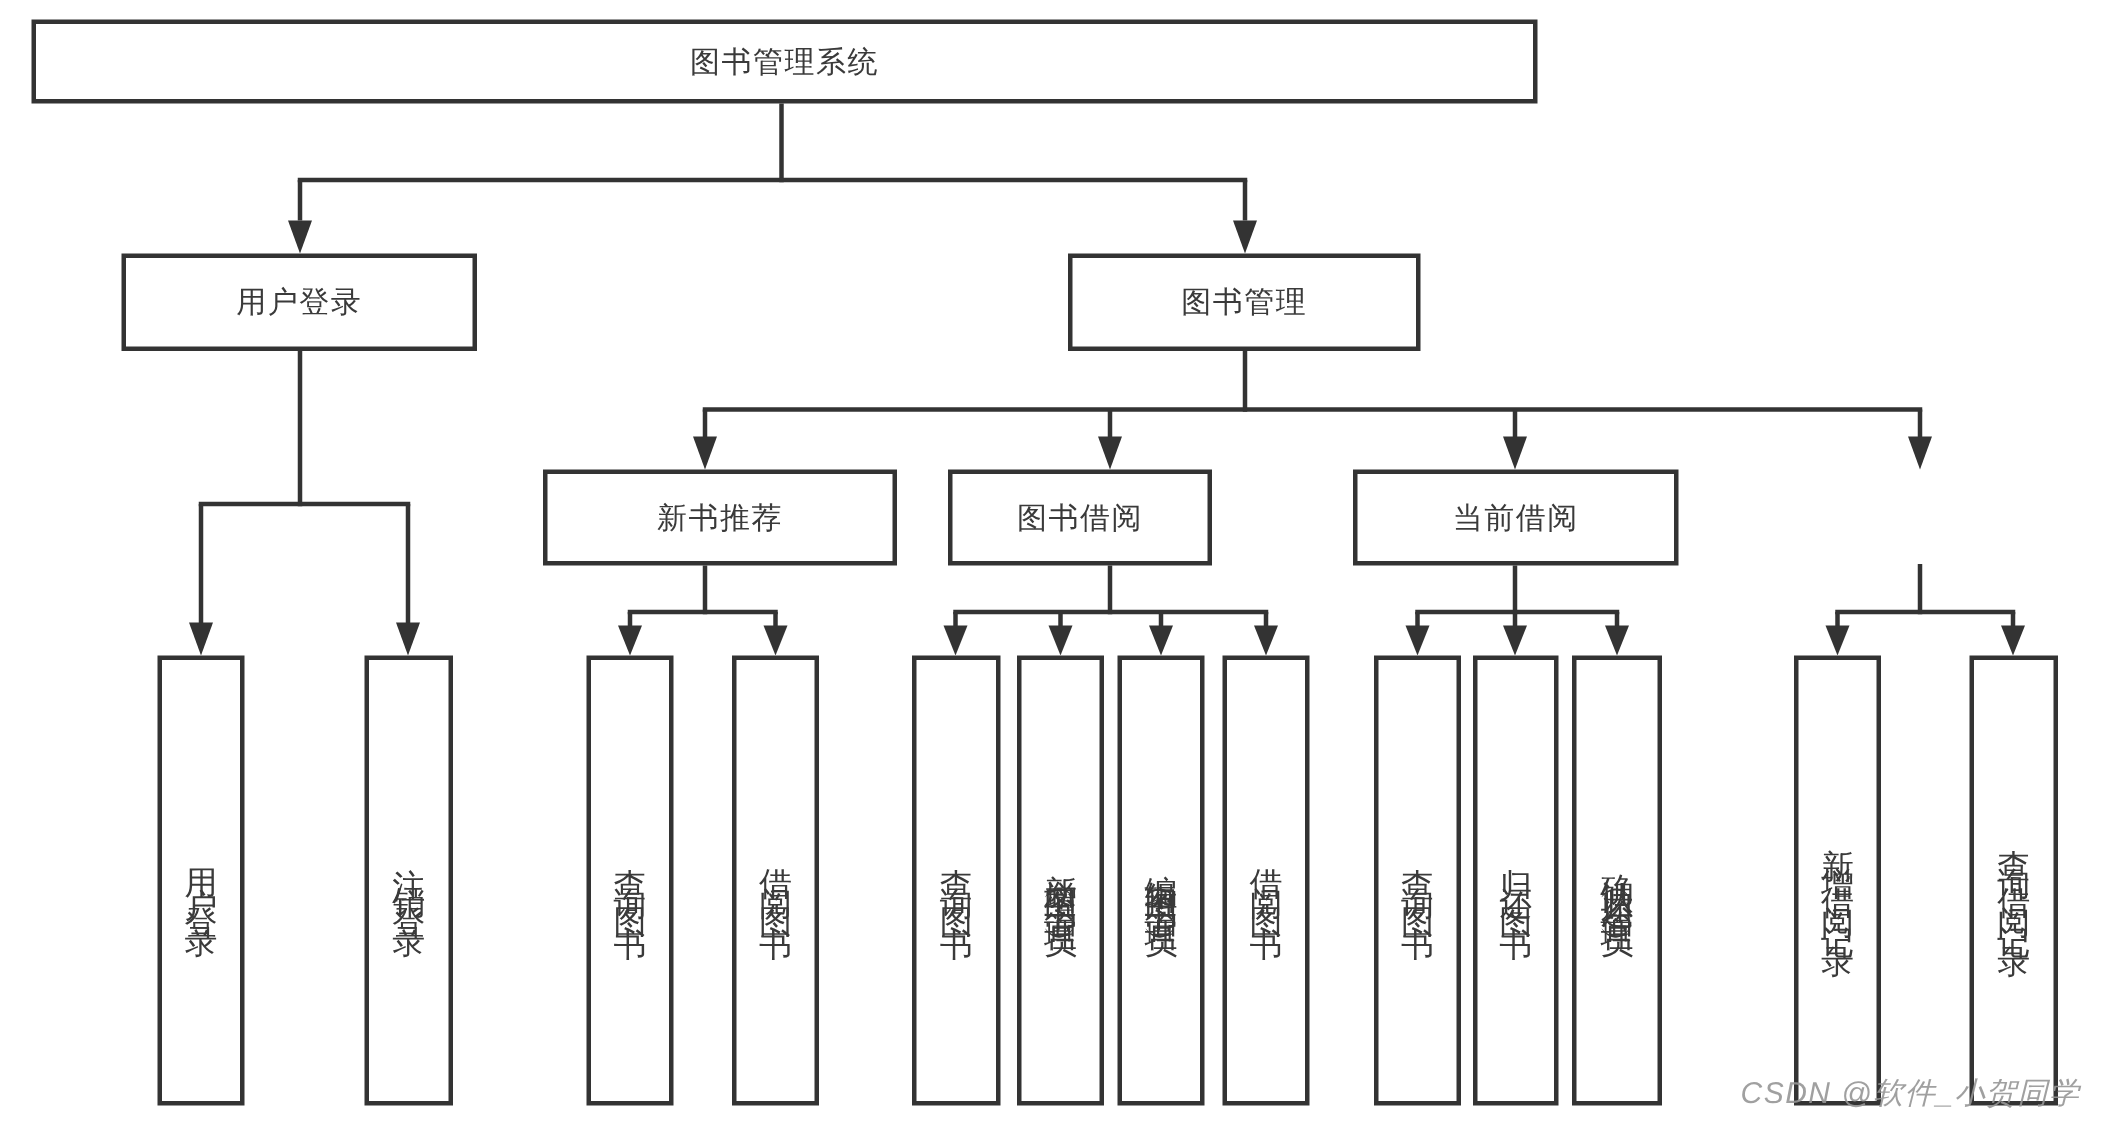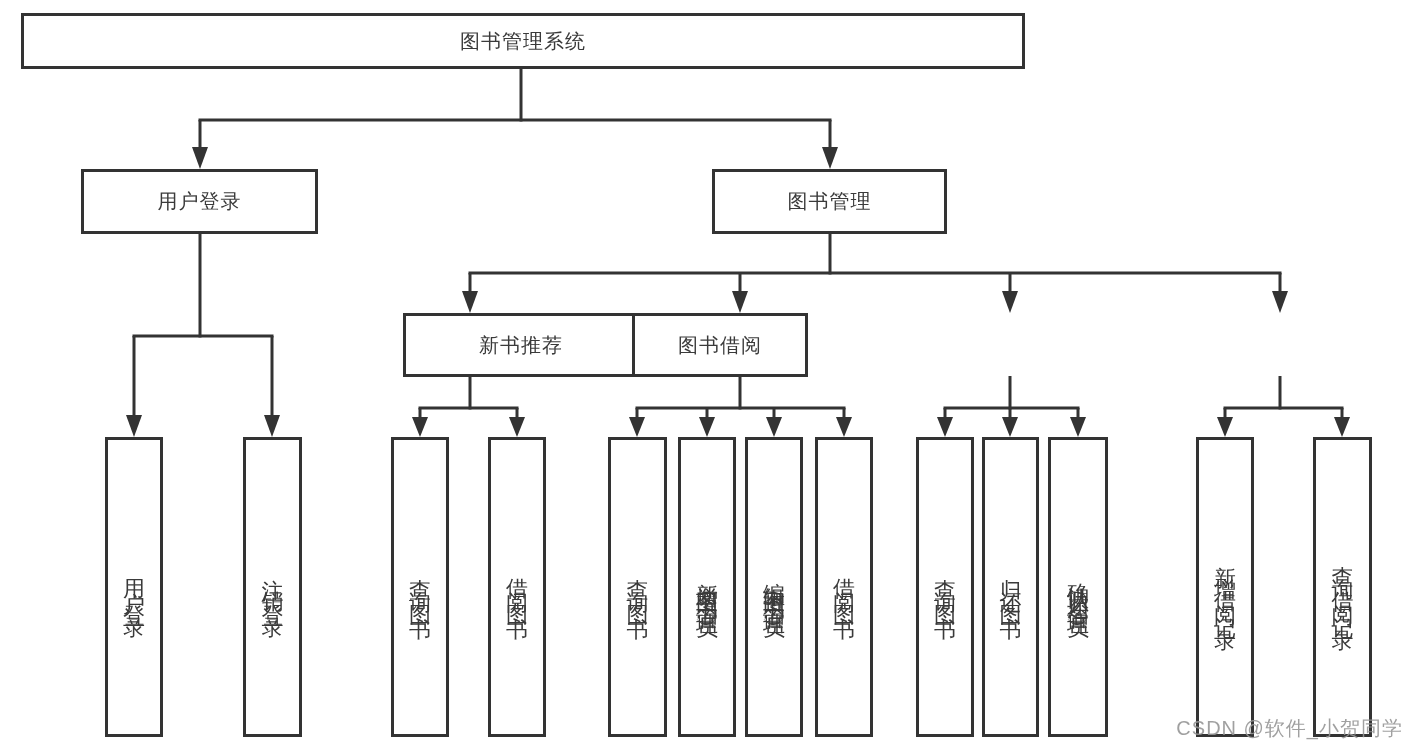--- a/index.html
+++ b/index.html
@@ -49,26 +49,27 @@
     letter-spacing: 13px;
     line-height: 1;
     color: #3a3a3a;
     white-space: nowrap;
   }
   .leaf.tight > span {
     letter-spacing: 5px;
   }
   .watermark {
     position: absolute;
-    right: 2px;
+    right: 18px;
     top: 715px;
     font-size: 20px;
     color: rgba(150,150,150,0.9);
     z-index: 3;
     letter-spacing: 1px;
+    font-style: italic;
   }
   svg line { stroke: #333333; stroke-width: 3; }
   svg polygon { fill: #333333; }
 </style>
 </head>
 <body>
 
 <div class="canvas">
 
   <svg class="connector-layer" viewBox="0 0 1405 747" xmlns="http://www.w3.org/2000/svg">
@@ -151,26 +152,29 @@
     <span>图书管理系统</span>
   </div>
 
   <div class="node" style="left:81px; top:169px; width:237px; height:65px;">
     <span>用户登录</span>
   </div>
   <div class="node" style="left:712px; top:169px; width:235px; height:65px;">
     <span>图书管理</span>
   </div>
 
-  <div class="node" style="left:362px; top:313px; width:236px; height:64px;margin-left:41px;">
+  <div class="node" style="left:362px; top:313px; width:236px; height:64px;">
     <span>新书推荐</span>
   </div>
   <div class="node" style="left:632px; top:313px; width:176px; height:64px;">
     <span>图书借阅</span>
   </div>
+  <div class="node" style="left:902px; top:313px; width:217px; height:64px;">
+    <span>当前借阅</span>
+  </div>
 
   <div class="leaf" style="left:105px; width:58px;">
     <span>用户登录</span>
   </div>
   <div class="leaf" style="left:243px; width:59px;">
     <span>注销登录</span>
   </div>
 
   <div class="leaf" style="left:391px; width:58px;">
     <span>查询图书</span>

